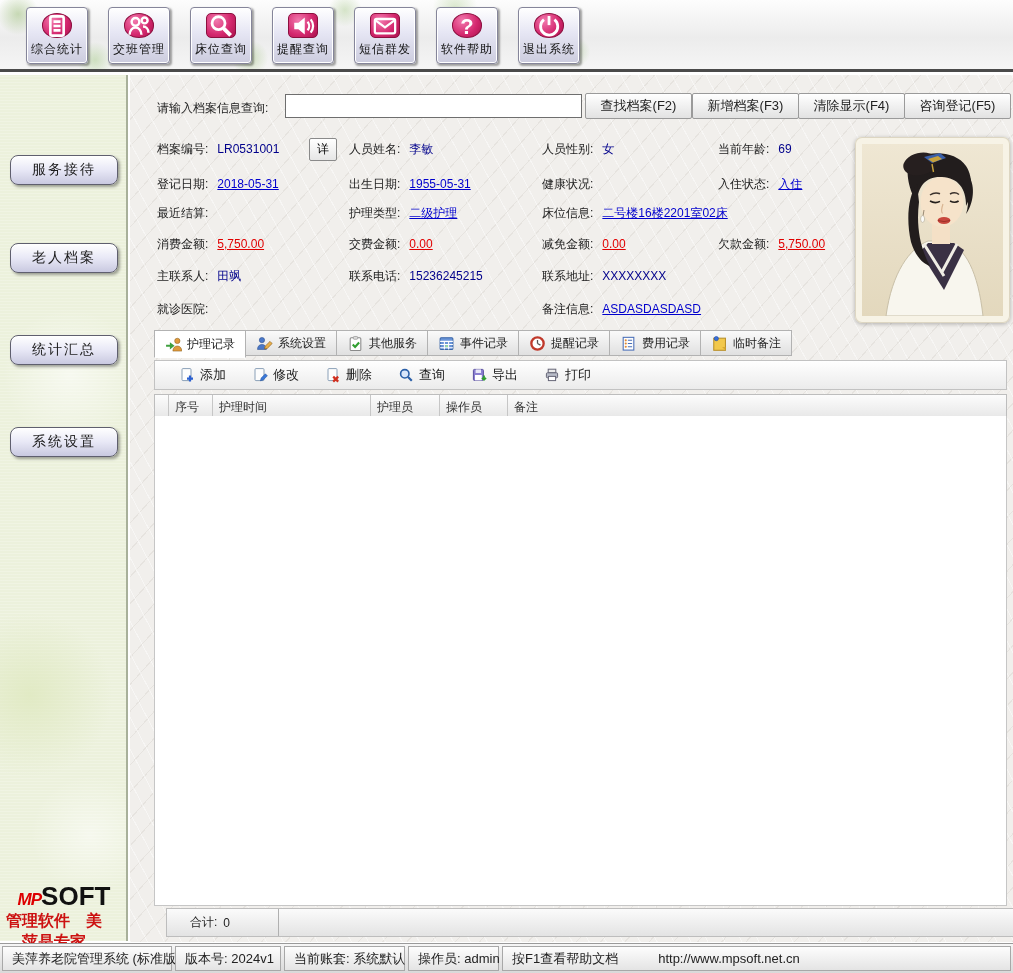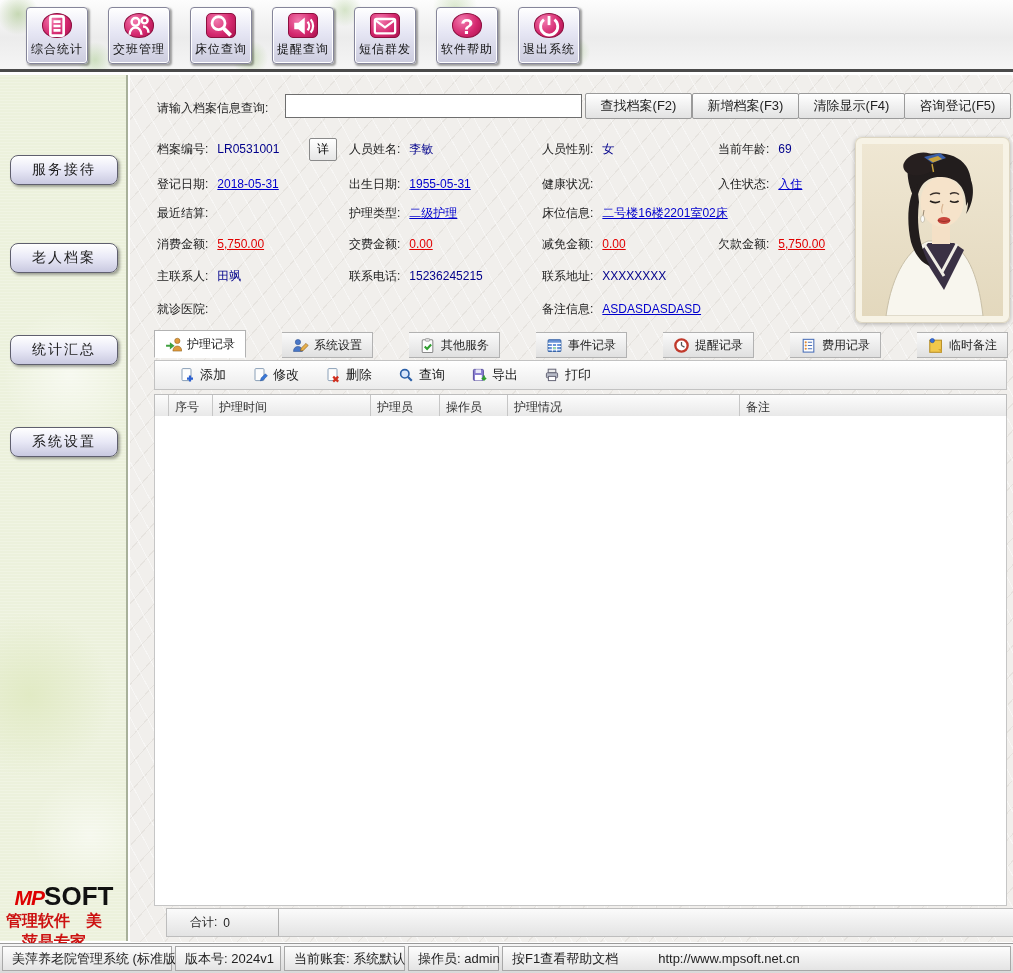--- a/index.html
+++ b/index.html
@@ -59,21 +59,21 @@
   }
   .side-btn {
     position:absolute; left:10px; width:108px; height:30px;
     border:1px solid #5f5f6e; border-radius:8px;
     background: linear-gradient(#ffffff, #e8e8f6 50%, #c9c9e0);
     box-shadow: 2px 2px 3px rgba(0,0,0,.35), inset 0 1px 0 #fff;
     font-size:14px; letter-spacing:2px; color:#1c1c1c;
     display:flex; align-items:center; justify-content:center; cursor:pointer;
   }
   .logo { position:absolute; left:0; width:128px; top:806px; text-align:center; }
-  .logo .mp   { color:#dd0000; font-weight:bold; font-style:italic; font-size:21px; letter-spacing:-1px;}
+  .logo .mp   { color:#dd0000; font-weight:bold; font-style:italic; font-size:17px; letter-spacing:-1px;}
   .logo .soft { color:#111111; font-weight:bold; font-size:26px; letter-spacing:0px;}
   .tagline { position:absolute; left:0; width:108px; top:836px; text-align:center;
     color:#cc1111; font-size:16px; font-weight:bold; }
 
   
   .main {
     position:absolute; left:130px; top:75px; width:883px; height:867px;
     background-color:#f1efec;
     background-image:
       repeating-linear-gradient(62deg, rgba(255,255,255,.45) 0 1px, transparent 1px 15px),
@@ -113,21 +113,21 @@
 
   
   .portrait {
     position:absolute; left:725px; top:62px; width:155px; height:186px;
     background:#f7f3e6; border-radius:7px; padding:7px;
     box-shadow: 0 1px 4px rgba(0,0,0,.28), inset 0 0 0 1px #ddd6c2;
   }
   .portrait svg { width:141px; height:172px; display:block; }
 
   
-  .tabs { position:absolute; left:24px; top:255px; display:flex; align-items:flex-end; height:28px;gap:36px; }
+  .tabs { position:absolute; left:24px; top:255px; display:flex; align-items:flex-start; height:28px; }
   .tab {
     height:26px; padding:0 10px; display:flex; align-items:center; gap:5px;
     background: linear-gradient(#fafafa, #e0e0e0);
     border:1px solid #b2b2b2; border-left-width:0; cursor:pointer;
     font-size:12px; color:#222;
   }
   .tab:first-child { border-left-width:1px; }
   .tab.active {
     height:28px; background:#ffffff; border-bottom:1px solid #ffffff;
     border-left-width:1px;
@@ -514,21 +514,20 @@
       <span>打印</span>
     </span>
   </div>
 
   <div class="thead">
     <span class="th th0"></span>
     <span class="th th1">序号</span>
     <span class="th th2">护理时间</span>
     <span class="th th3">护理员</span>
     <span class="th th4">操作员</span>
-    <span class="th th5">护理情况</span>
     <span class="th th6">备注</span>
   </div>
   <div class="tbody"></div>
   <div class="tfoot">
     <span class="total-cell">
       <span>合计:</span>
       <span>0</span>
     </span>
   </div>
 </div>

